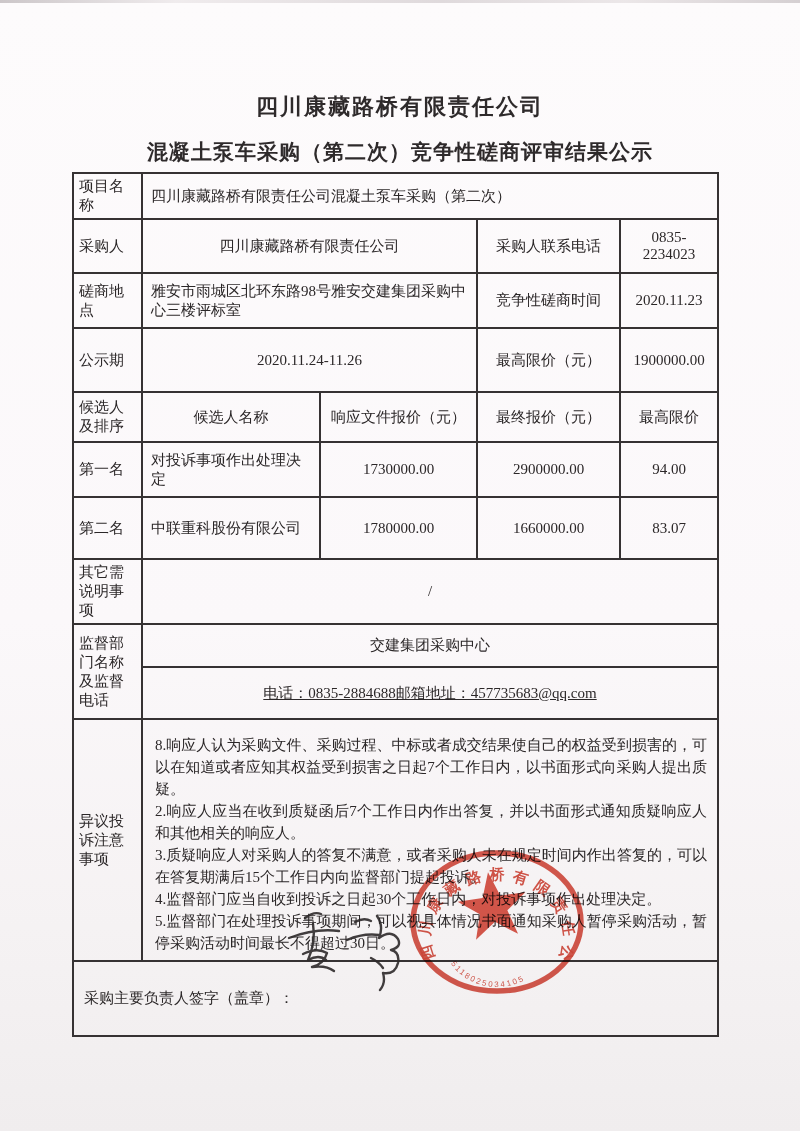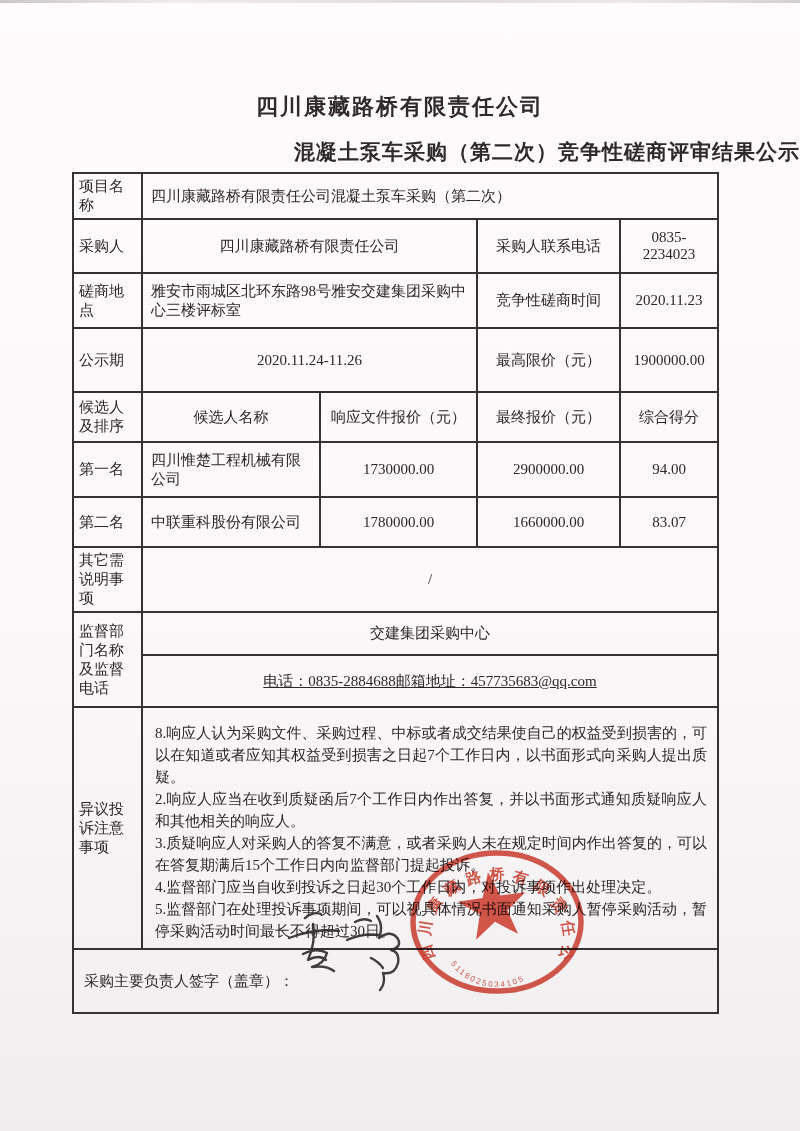--- a/index.html
+++ b/index.html
@@ -23,21 +23,21 @@
     opacity: .7;
   }
   .doc-title {
     position: absolute; top: 92px; left: 0; width: 800px;
     text-align: center;
     font-family: "Liberation Sans", sans-serif;
     font-weight: bold; font-size: 22px; letter-spacing: 2px; color: #2e2a2b;
   }
   .doc-subtitle {
     position: absolute; top: 138px; left: 0; width: 800px;
-    text-align: right;
+    text-align: center;
     font-family: Liberation Serif, serif;
     font-weight: bold; font-size: 21px; letter-spacing: 1px; color: #2e2a2b;
   }
   table.doc-table {
     position: absolute; top: 172px; left: 72px;
     width: 645px; table-layout: fixed;
     border-collapse: collapse;
     font-size: 15px; color: #2b2728;
   }
   .doc-table td {
@@ -49,26 +49,26 @@
   .doc-table td.label { padding: 3px 12px 3px 5px; text-align: left; }
   .c { text-align: center; }
   .l { text-align: left; }
   
   .rh1 td { height: 46px; }
   .rh2 td { height: 54px; }
   .rh3 td { height: 55px; }
   .rh4 td { height: 64px; }
   .rh5 td { height: 50px; }
   .rh6 td { height: 55px; }
-  .rh7 td { height: 50px; }
+  .rh7 td { height: 62px; }
   .rh8 td { height: 50px; }
   .rh9a td { height: 43px; }
   .rh9b td { height: 52px; text-decoration: underline; }
   .rh10 td { height: 216px; }
-  .rh11 td { height: 64px; margin-top: 20px; }
+  .rh11 td { height: 75px; margin-top: 20px; }
   .objection-cell { vertical-align: top !important; padding: 14px 10px 6px 12px !important; }
   .objection-cell .obj-item { line-height: 22px; text-align: justify; }
   .sig-cell { padding-left: 10px !important; }
   .sig-label { display: inline-block; }
   .stamp-svg, .signature-svg { position: absolute; pointer-events: none; }
   .stamp-svg { left: 398px; top: 842px; mix-blend-mode: multiply; opacity: .92; }
   .signature-svg { left: 275px; top: 898px; }
 </style>
 </head>
 <body>
@@ -108,25 +108,25 @@
         <td class="label">公示期</td>
         <td colspan="2" class="c">2020.11.24-11.26</td>
         <td class="c">最高限价（元）</td>
         <td class="c">1900000.00</td>
       </tr>
       <tr class="rh5">
         <td class="label">候选人及排序</td>
         <td class="c">候选人名称</td>
         <td class="c">响应文件报价（元）</td>
         <td class="c">最终报价（元）</td>
-        <td class="c">综合得分</td>
+        <td class="c">最高限价</td>
       </tr>
       <tr class="rh6">
         <td class="label">第一名</td>
-        <td class="l">四川惟楚工程机械有限公司</td>
+        <td class="l">对投诉事项作出处理决定</td>
         <td class="c">1730000.00</td>
         <td class="c">2900000.00</td>
         <td class="c">94.00</td>
       </tr>
       <tr class="rh7">
         <td class="label">第二名</td>
         <td class="l">中联重科股份有限公司</td>
         <td class="c">1780000.00</td>
         <td class="c">1660000.00</td>
         <td class="c">83.07</td>

